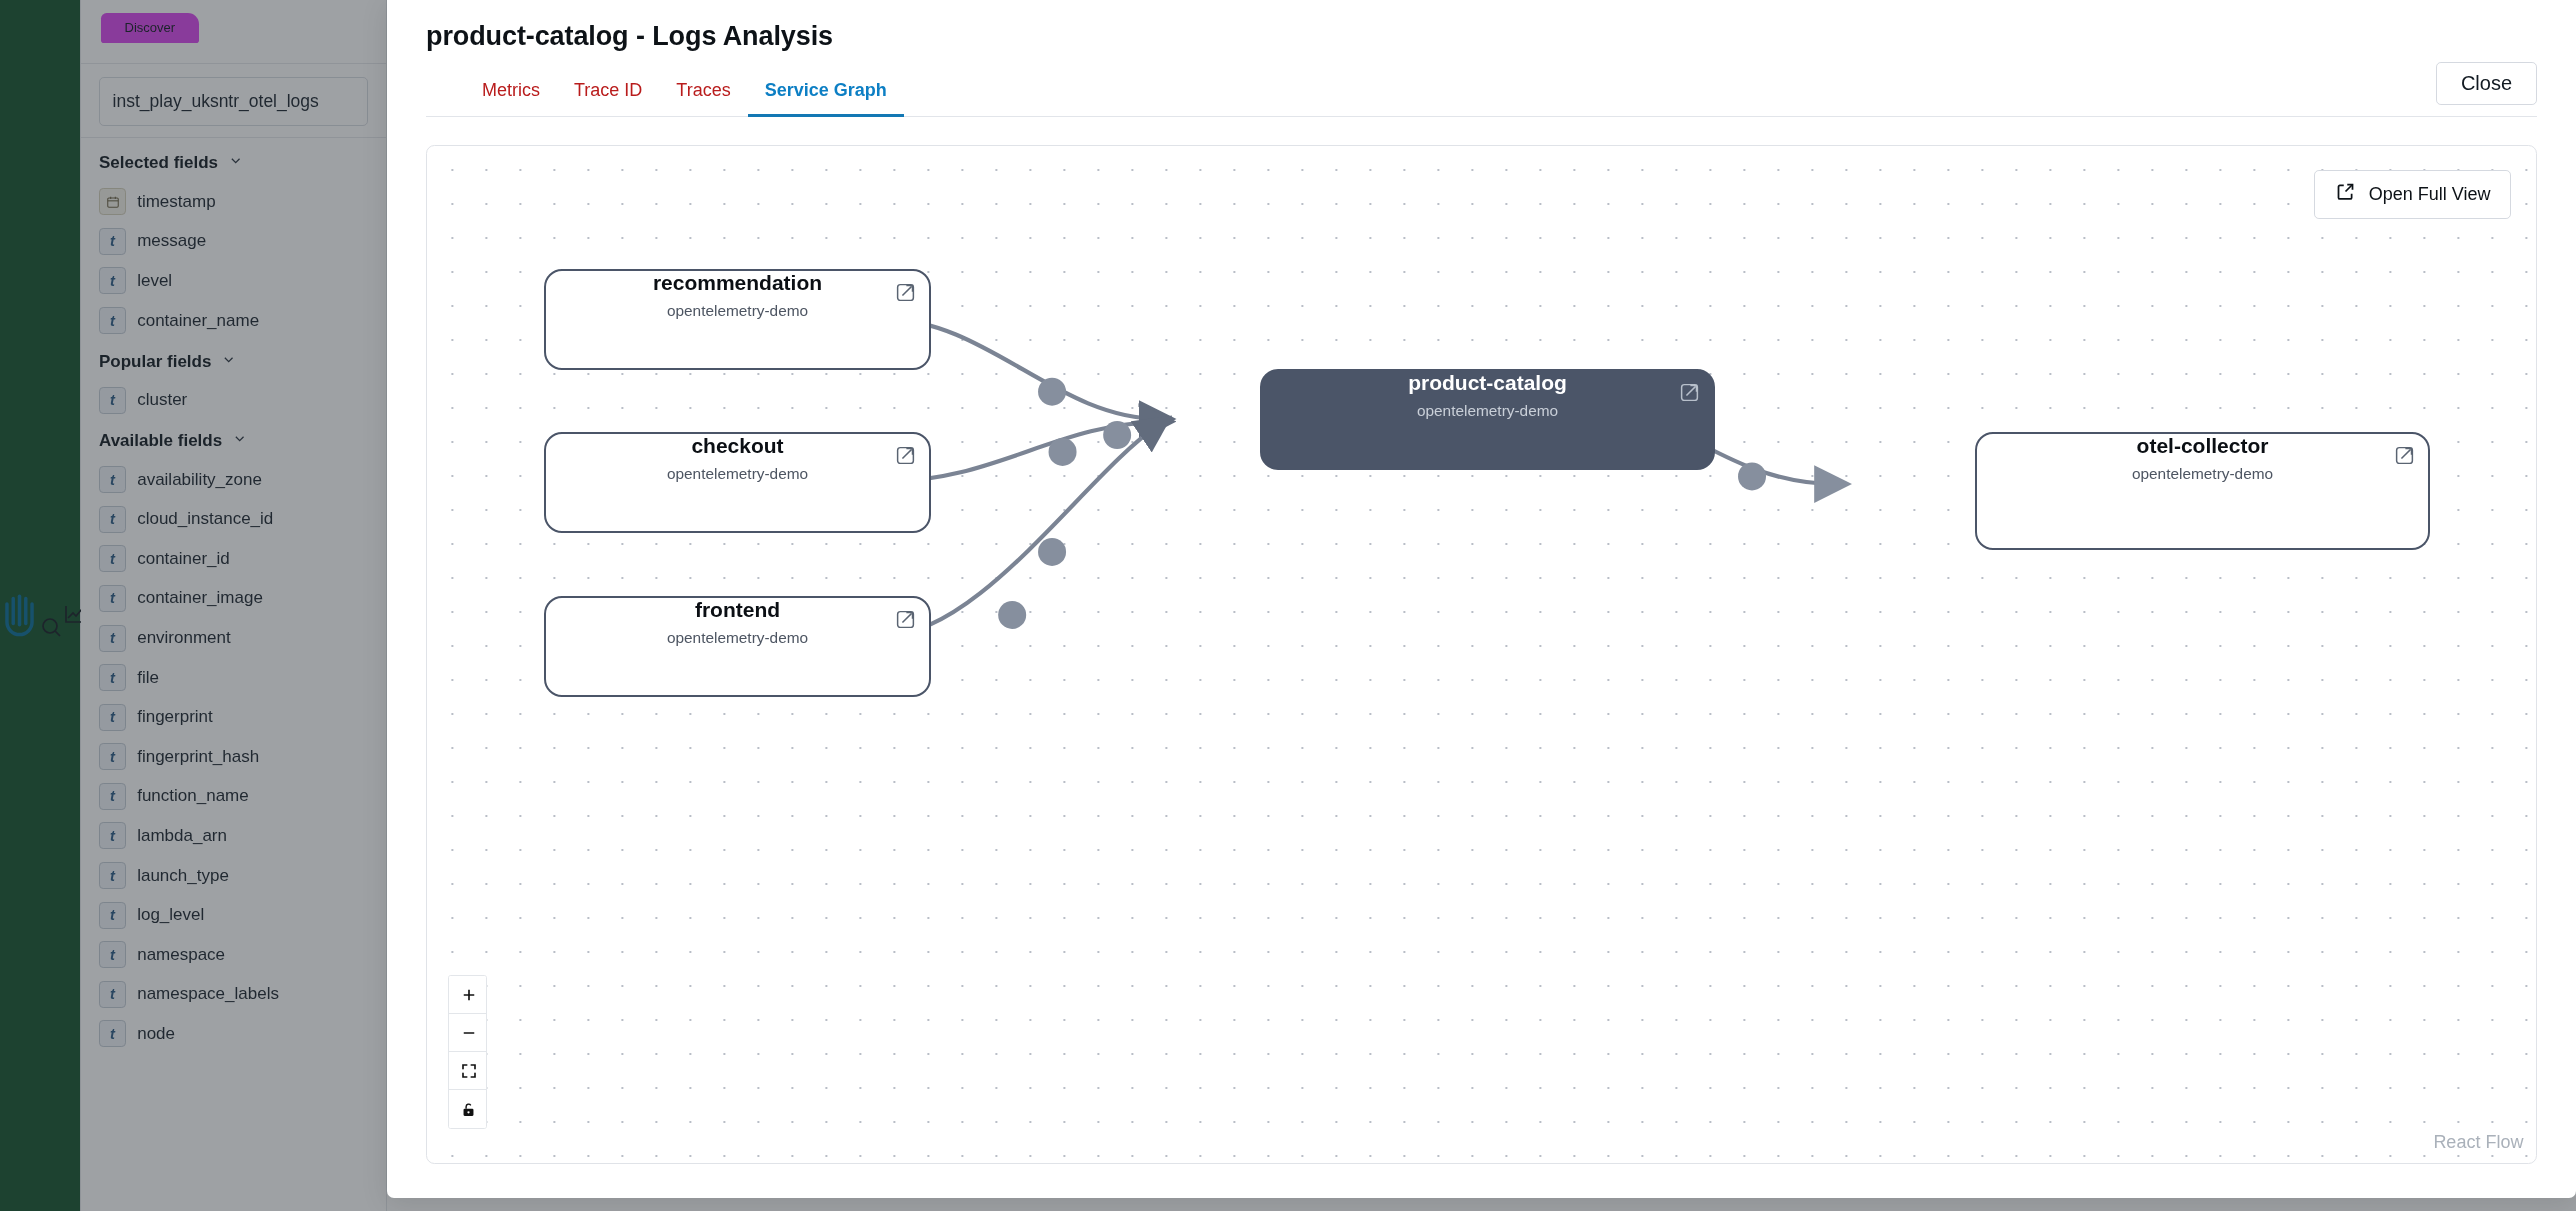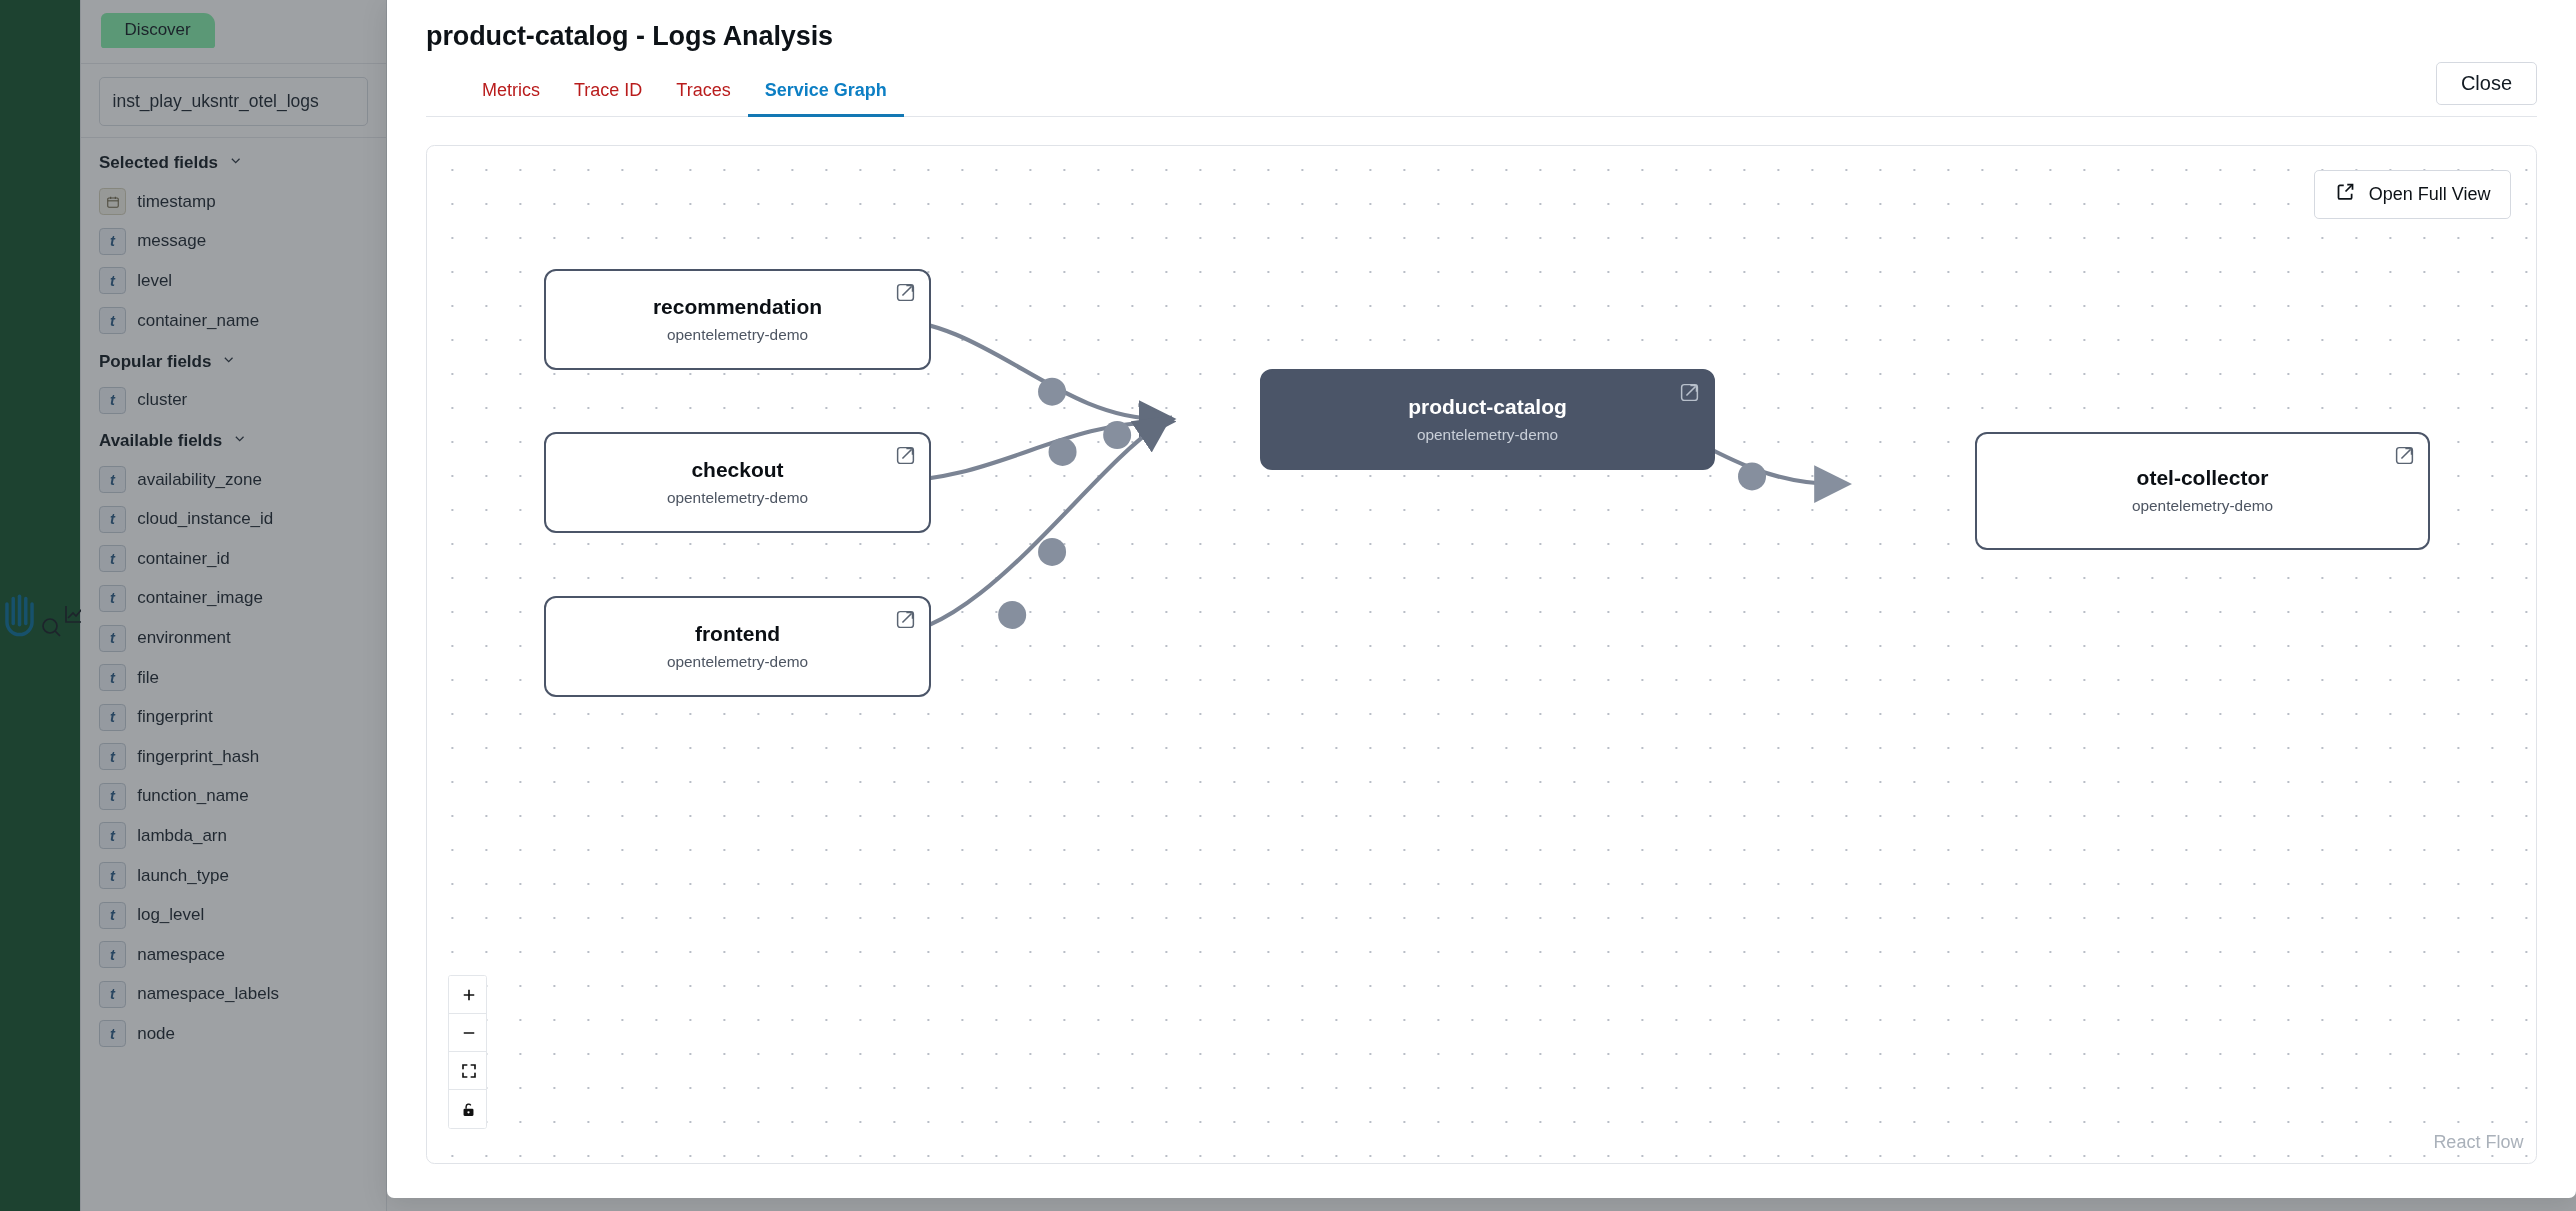--- a/index.html
+++ b/index.html
@@ -38,21 +38,21 @@
 
   
   .sidebar {
     position: absolute; left: 81px; top: 0; width: 306px; height: 1212px;
     background: #ffffff; border-right: 0.7px solid #e2e5ea;
     display: flex; flex-direction: column;
   }
   .sb-tabrow { height: 64px; border-bottom: 0.7px solid #e6e8ec; padding: 12.6px 0 0 19.6px; }
   .sb-tab {
     display: inline-block; padding: 7.7px 24px;
-    background: #86efac; color: #121a22; font-size: 17px;
+    background: #d946ef; color: #121a22; font-size: 13px;
     border-radius: 5.6px 11.2px 2.8px 2.8px; font-weight: 400;
   }
   .sb-ds-wrap { padding: 12.6px 18px 11.2px 18px; border-bottom: 0.7px solid #e6e8ec; }
   .sb-ds {
     height: 49px; border: 0.7px solid #d8dce2; border-radius: 4.9px;
     display: flex; align-items: center; padding: 0 12.6px;
     font-size: 17.5px; color: #1b242e; background: #fff;
   }
   .sb-searchrow { display: flex; gap: 9.8px; padding: 11.2px 18px 12.6px 18px; border-bottom: 0.7px solid #e6e8ec; }
   .sb-search {
@@ -125,23 +125,23 @@
     position: absolute; right: 25px; top: 24px;
     height: 49px; padding: 0 19.6px;
     border: 0.7px solid #d5d9e0; border-radius: 4.9px; background: #fff;
     display: flex; align-items: center; gap: 12.6px;
     font-size: 18px; color: #0d1217;
   }
 
   
   .node {
     position: absolute; background: #ffffff;
-    border: 2.1px solid #4b5568; border-radius: 12px;
+    border: 2.1px solid #4b5568; border-radius: 18px;
     display: flex; flex-direction: column;
-    align-items: center; justify-content: center;
+    align-items: center; 
   }
   .node .nd-open { position: absolute; right: 12.6px; top: 11.2px; color: #5a6472; }
   .node .nd-title { font-size: 21px; font-weight: bold; color: #0b0f14; }
   .node .nd-sub { font-size: 15.4px; color: #4d5562; margin-top: 7px; }
   .node.highlight { background: #4b5568; border-color: #4b5568; }
   .node.highlight .nd-title { color: #ffffff; }
   .node.highlight .nd-sub { color: #c9cfd8; }
   .node.highlight .nd-open { color: #b8c0cb; }
 
   

